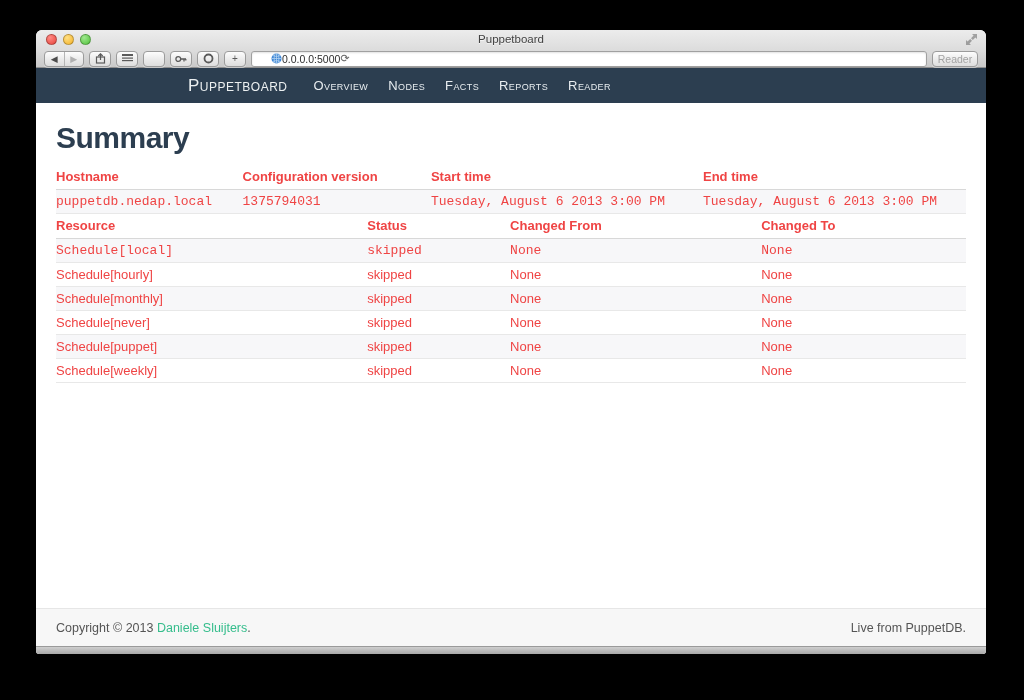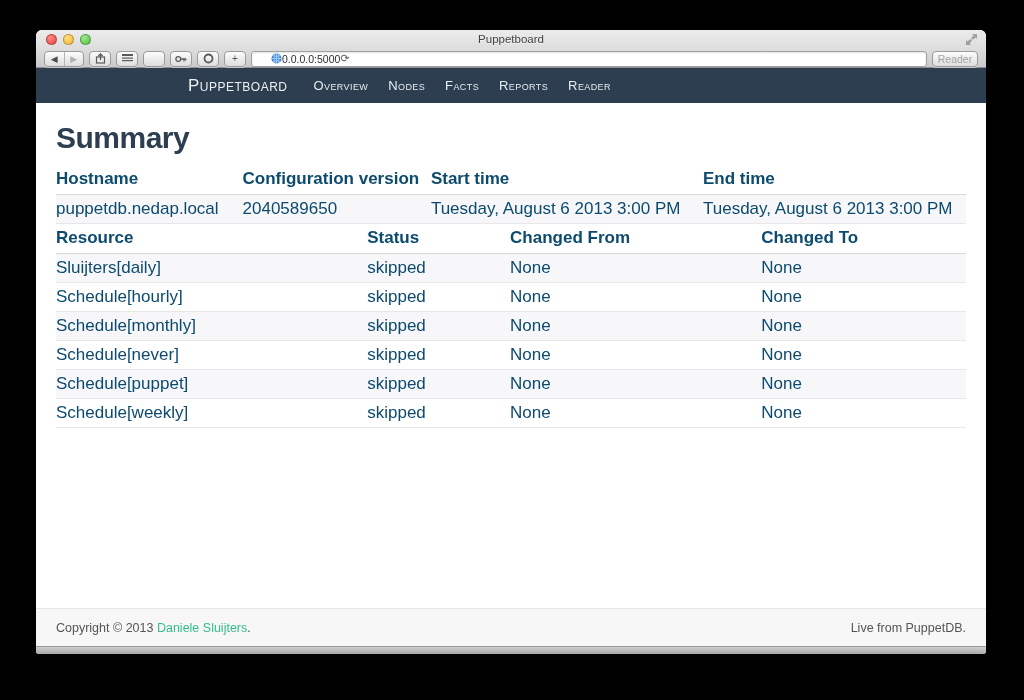--- a/index.html
+++ b/index.html
@@ -51,25 +51,25 @@
               text-decoration:none; letter-spacing:.4px; }
 
   
   .content { position:absolute; top:73px; bottom:46px; left:0; right:0;
              background:#fff; overflow:hidden; }
   .container { width:918px; margin:0 auto; padding:0 4px; }
   h1 { color:#2c3e50; font-size:30px; font-weight:bold; letter-spacing:-.5px;
        margin:18px 0 10px; }
   h1.events { margin-top:16px; }
   table { width:100%; border-collapse:collapse; table-layout:fixed;
-          font-size:17px; color:#0c4a6e; }
+          font-size:13px; color:#ef4444; }
   thead th { text-align:left; font-weight:bold; padding:4px 0 5px;
              border-bottom:1px solid #d8d8d8; }
   tbody td { padding:4px 0; border-top:1px solid #e8e8e8; }
-  tbody tr:first-child td { border-top:none; }
+  tbody tr:first-child td { border-top:none;font-family:Liberation Mono, monospace; }
   tbody tr:nth-child(odd) { background:#f7f7f9; }
   table tbody tr:last-child td { border-bottom:1px solid #e8e8e8; }
 
   
   .footer { position:absolute; bottom:8px; left:0; right:0; height:38px;
             background:#f7f7f7; border-top:1px solid #e6e6e6;
             font-size:12.5px; color:#555; }
   .footer .container { display:flex; justify-content:space-between; align-items:center;
                        height:100%; }
   .footer a { color:#35bd8c; text-decoration:none; }
@@ -166,21 +166,21 @@
             <tr>
               <th>Hostname</th>
               <th>Configuration version</th>
               <th>Start time</th>
               <th>End time</th>
             </tr>
           </thead>
         <tbody>
             <tr>
               <td>puppetdb.nedap.local</td>
-              <td>2040589650</td>
+              <td>1375794031</td>
               <td>Tuesday, August 6 2013 3:00 PM</td>
               <td>Tuesday, August 6 2013 3:00 PM</td>
             </tr>
           </tbody>
       </table>
 
       <table>
         <colgroup>
             <col style="width:34.2%">
             <col style="width:15.7%">
@@ -190,21 +190,21 @@
         <thead>
             <tr>
               <th>Resource</th>
               <th>Status</th>
               <th>Changed From</th>
               <th>Changed To</th>
             </tr>
           </thead>
         <tbody>
             <tr>
-              <td>Sluijters[daily]</td>
+              <td>Schedule[local]</td>
               <td>skipped</td>
               <td>None</td>
               <td>None</td>
             </tr>
             <tr>
               <td>Schedule[hourly]</td>
               <td>skipped</td>
               <td>None</td>
               <td>None</td>
             </tr>

